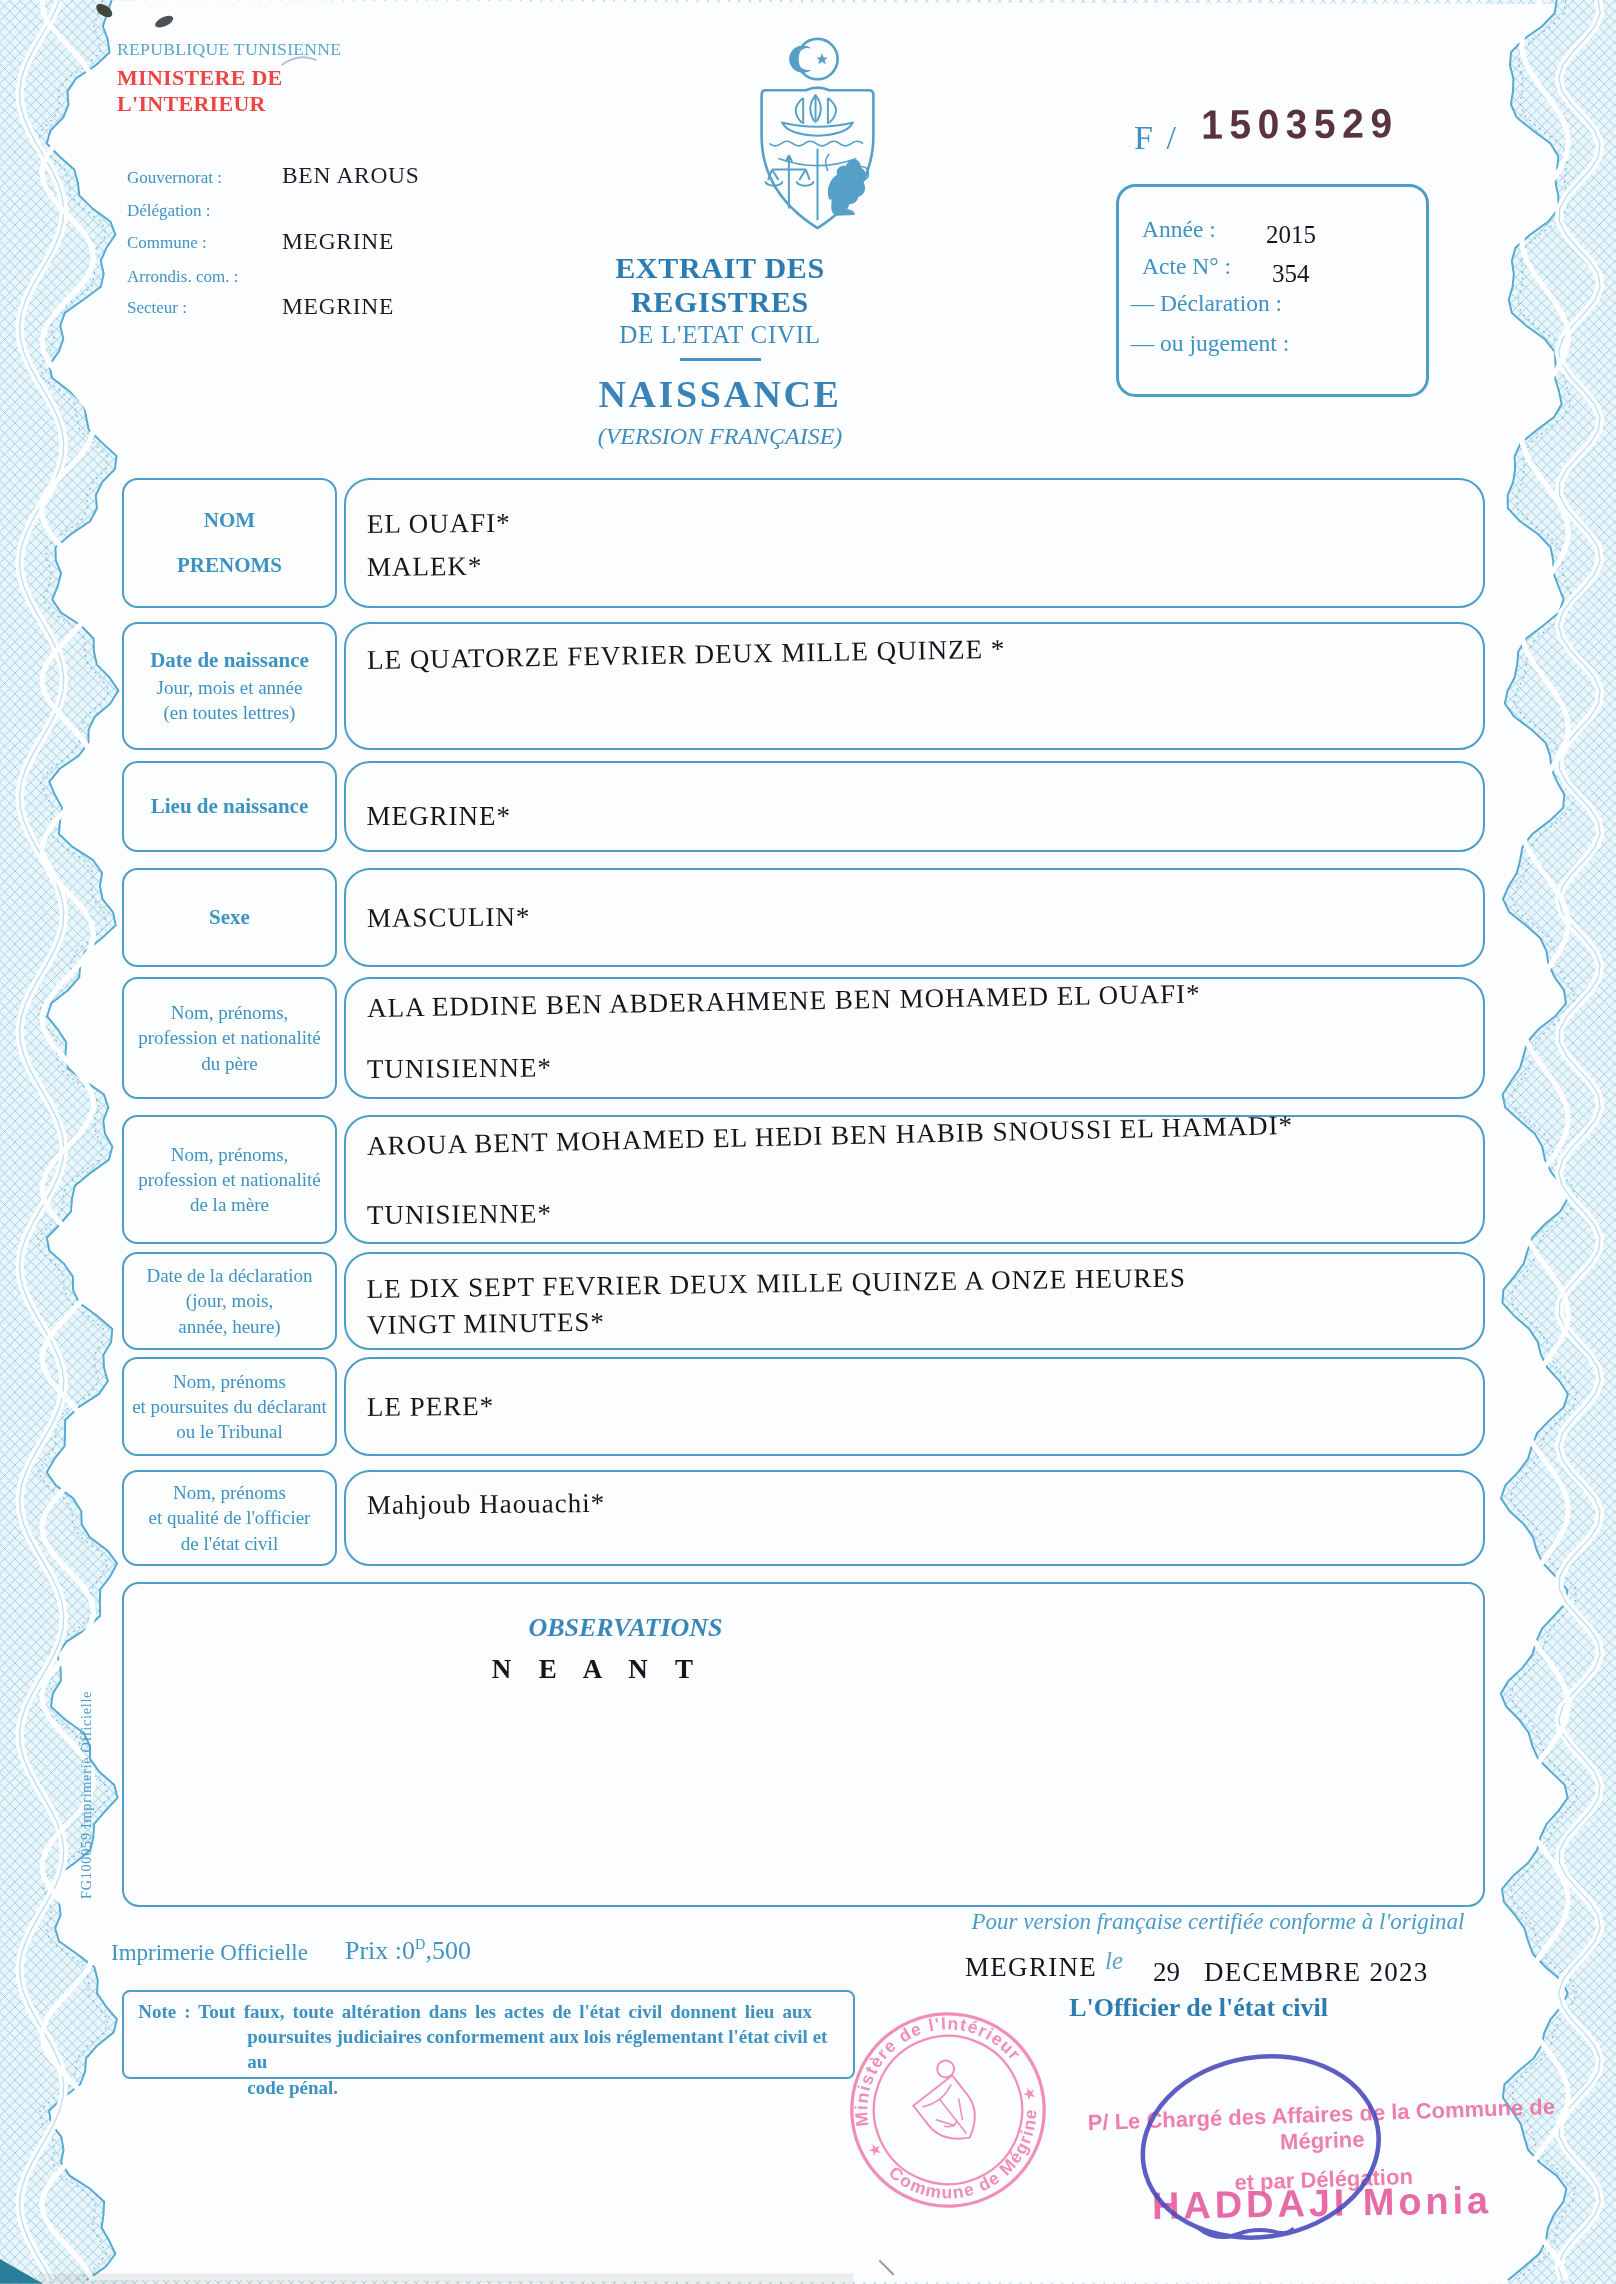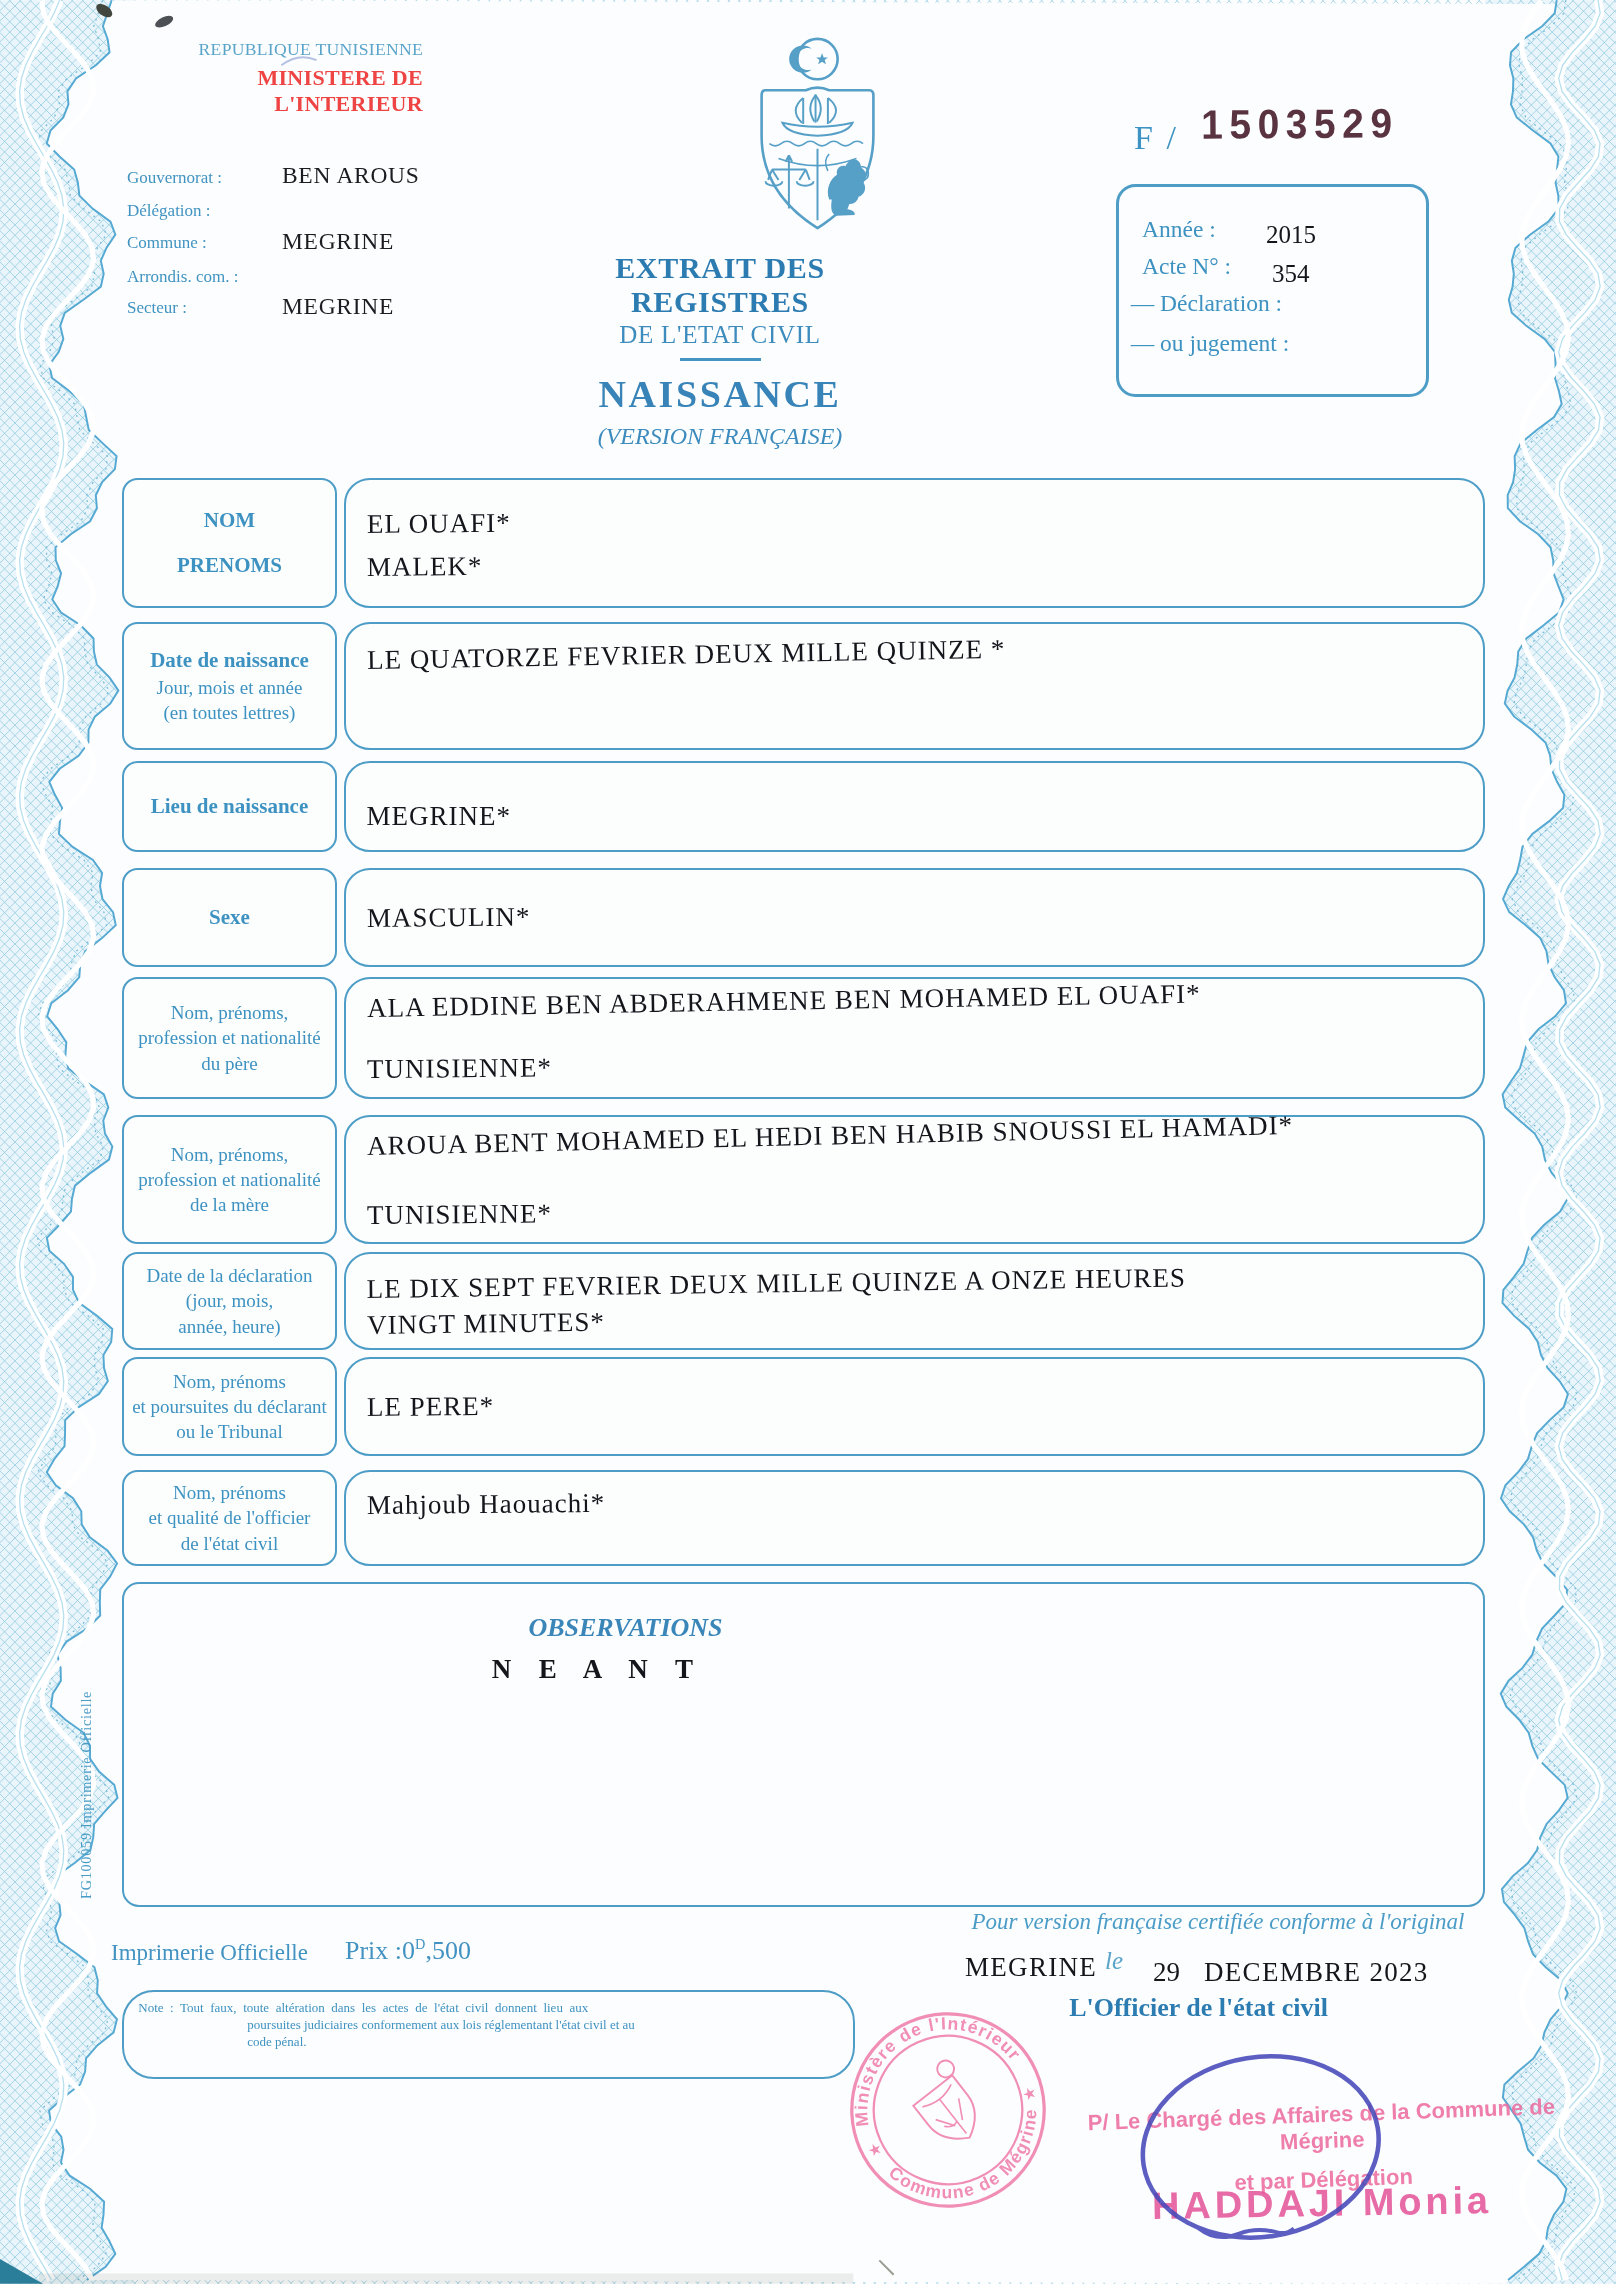--- a/index.html
+++ b/index.html
@@ -9,21 +9,21 @@
     font-family:"Liberation Serif","DejaVu Serif",serif;
     position:relative;overflow:hidden;
     -webkit-font-smoothing:antialiased;
   }
   #page{position:absolute;inset:0;}
   #bands-svg{position:absolute;left:0;top:0;z-index:0;}
   .layer{position:absolute;inset:0;z-index:2;}
   .abs{position:absolute;}
 
   
-  .org{left:117px;top:39px;width:306px;text-align:right;}
+  .org{left:117px;top:39px;width:306px;text-align:left;}
   .org-line1{font-size:17.6px;letter-spacing:0.3px;color:#5aa4ca;}
   .org-line2{font-size:22px;font-weight:bold;color:#ef4444;margin-top:5.2px;letter-spacing:0.3px;}
 
   .admin-label{font-size:17px;color:#4193c1;}
   .admin-value{font-size:23.5px;color:#1c1c22;letter-spacing:0.7px;}
 
   .titles{left:544px;top:251px;width:352px;text-align:center;color:#2c7cb2;}
   .title1{font-size:30px;font-weight:bold;letter-spacing:0.7px;color:#2c7cb2;}
   .title2{font-size:25px;color:#3d8cbd;margin-top:2px;letter-spacing:0.7px;}
   .title-rule{width:81px;height:3.3px;background:#4595c3;margin:9px auto 0;}
@@ -53,22 +53,22 @@
   .obs-box{left:122px;top:1582px;width:1363px;height:325px;border:2.6px solid #4e9dc7;border-radius:17px;box-sizing:border-box;}
   .obs-title{left:332px;top:29px;width:339px;text-align:center;font-size:26px;font-weight:bold;font-style:italic;color:#3a86b9;}
   .obs-value{left:304px;top:70px;width:339px;text-align:center;font-size:27px;font-weight:bold;letter-spacing:10.4px;color:#15151c;}
 
   
   .side-code{left:78px;top:1899px;transform:rotate(-90deg);transform-origin:0 0;
      font-size:14.3px;color:#4a9cc7;letter-spacing:0.7px;white-space:nowrap;}
   .printer{left:111px;top:1940px;font-size:23px;color:#4393c2;}
   .price{left:345px;top:1936px;font-size:26px;color:#4393c2;}
   .price sup{font-size:.55em;}
-  .note-box{left:122px;top:1990px;width:733px;height:89px;border:2.6px solid #4e9dc7;border-radius:32px;
-     box-sizing:border-box;padding:6.5px 13px 0 14.3px;font-size:13px;line-height:1.34;color:#3e92c1;}
+  .note-box{left:122px;top:1990px;width:733px;height:89px;border:2.6px solid #4e9dc7;border-radius:8px;
+     box-sizing:border-box;padding:6.5px 13px 0 14.3px;font-size:19px;line-height:1.34;color:#3e92c1;font-weight:bold;}
   .note-l1{word-spacing:3.3px;}
   .note-ind{padding-left:109px;}
 
   .certify{left:886px;top:1909px;width:664px;text-align:center;font-size:23px;font-style:italic;color:#4a9cc7;}
   .city{left:965px;top:1952px;font-size:27px;color:#15151c;letter-spacing:1.3px;}
   .le{left:1105px;top:1947px;font-size:25px;font-style:italic;color:#5aa4ca;}
   .day{left:1153px;top:1957px;font-size:27px;color:#15151c;}
   .monthyear{left:1204px;top:1957px;font-size:27px;color:#15151c;letter-spacing:1.3px;}
   .officer{left:1016px;top:1993px;width:365px;text-align:center;font-size:26px;font-weight:bold;color:#2c7cb2;}
 

